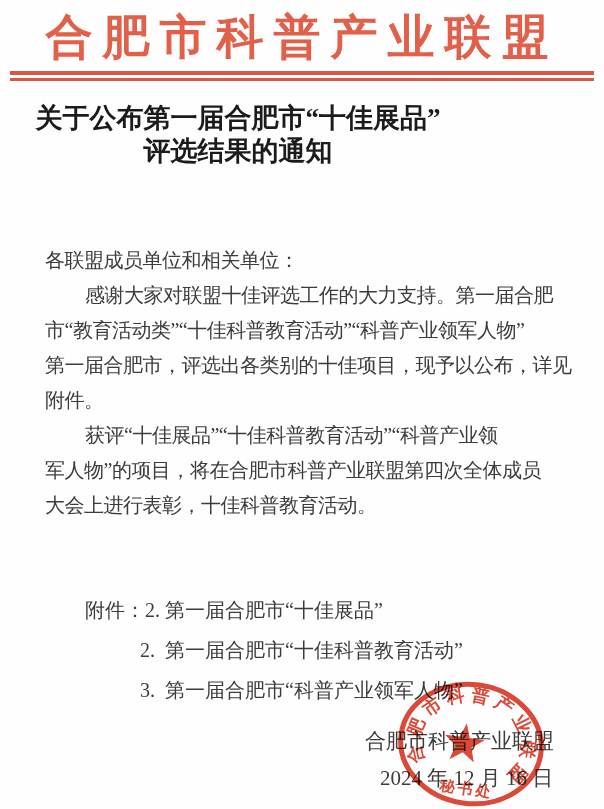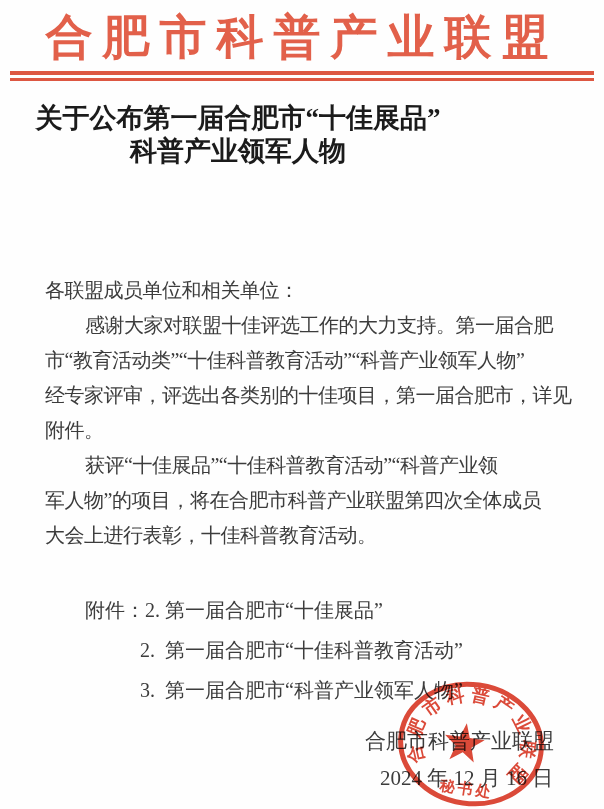--- a/index.html
+++ b/index.html
@@ -29,21 +29,20 @@
     text-align: center;
     font-size: 27px; font-weight: bold;
     color: #1b1b1b;
     line-height: 33px;
   }
   .body-block {
     position: absolute; top: 243px; left: 45px; width: 500px;
     font-size: 20px;
     letter-spacing: -0.5px;
     color: #3c3c3c;
-    margin-top: 30px;
   }
   .body-line { height: 35px; line-height: 35px; white-space: pre; }
   .indent { text-indent: 2em; }
   .attachments {
     position: absolute; top: 590px; left: 85px;
     font-size: 20px; color: #3c3c3c;
   }
   .attach-row { height: 40px; line-height: 40px; white-space: pre; }
   .attach-row.shift { margin-left: 55px; }
   .signature-org {
@@ -72,28 +71,28 @@
   <div class="org-header">合肥市科普产业联盟</div>
 
   <div class="rules">
     <div class="rule-thick"></div>
     <div class="rule-gap"></div>
     <div class="rule-thin"></div>
   </div>
 
   <div class="doc-title">
     <div>关于公布第一届合肥市“十佳展品”</div>
-    <div>科普产业领军人物</div>
+    <div>评选结果的通知</div>
   </div>
 
   <div class="body-block">
     <div class="body-line">各联盟成员单位和相关单位：</div>
     <div class="body-line indent">感谢大家对联盟十佳评选工作的大力支持。第一届合肥</div>
     <div class="body-line">市“教育活动类”“十佳科普教育活动”“科普产业领军人物”</div>
-    <div class="body-line">经专家评审，评选出各类别的十佳项目，第一届合肥市，详见</div>
+    <div class="body-line">第一届合肥市，评选出各类别的十佳项目，现予以公布，详见</div>
     <div class="body-line">附件。</div>
     <div class="body-line indent">获评“十佳展品”“十佳科普教育活动”“科普产业领</div>
     <div class="body-line">军人物”的项目，将在合肥市科普产业联盟第四次全体成员</div>
     <div class="body-line">大会上进行表彰，十佳科普教育活动。</div>
   </div>
 
   <div class="attachments">
     <div class="attach-row"><span>附件：</span><span>2. 第一届合肥市“十佳展品”</span></div>
     <div class="attach-row shift"><span>2.  第一届合肥市“十佳科普教育活动”</span></div>
     <div class="attach-row shift"><span>3.  第一届合肥市“科普产业领军人物”</span></div>

